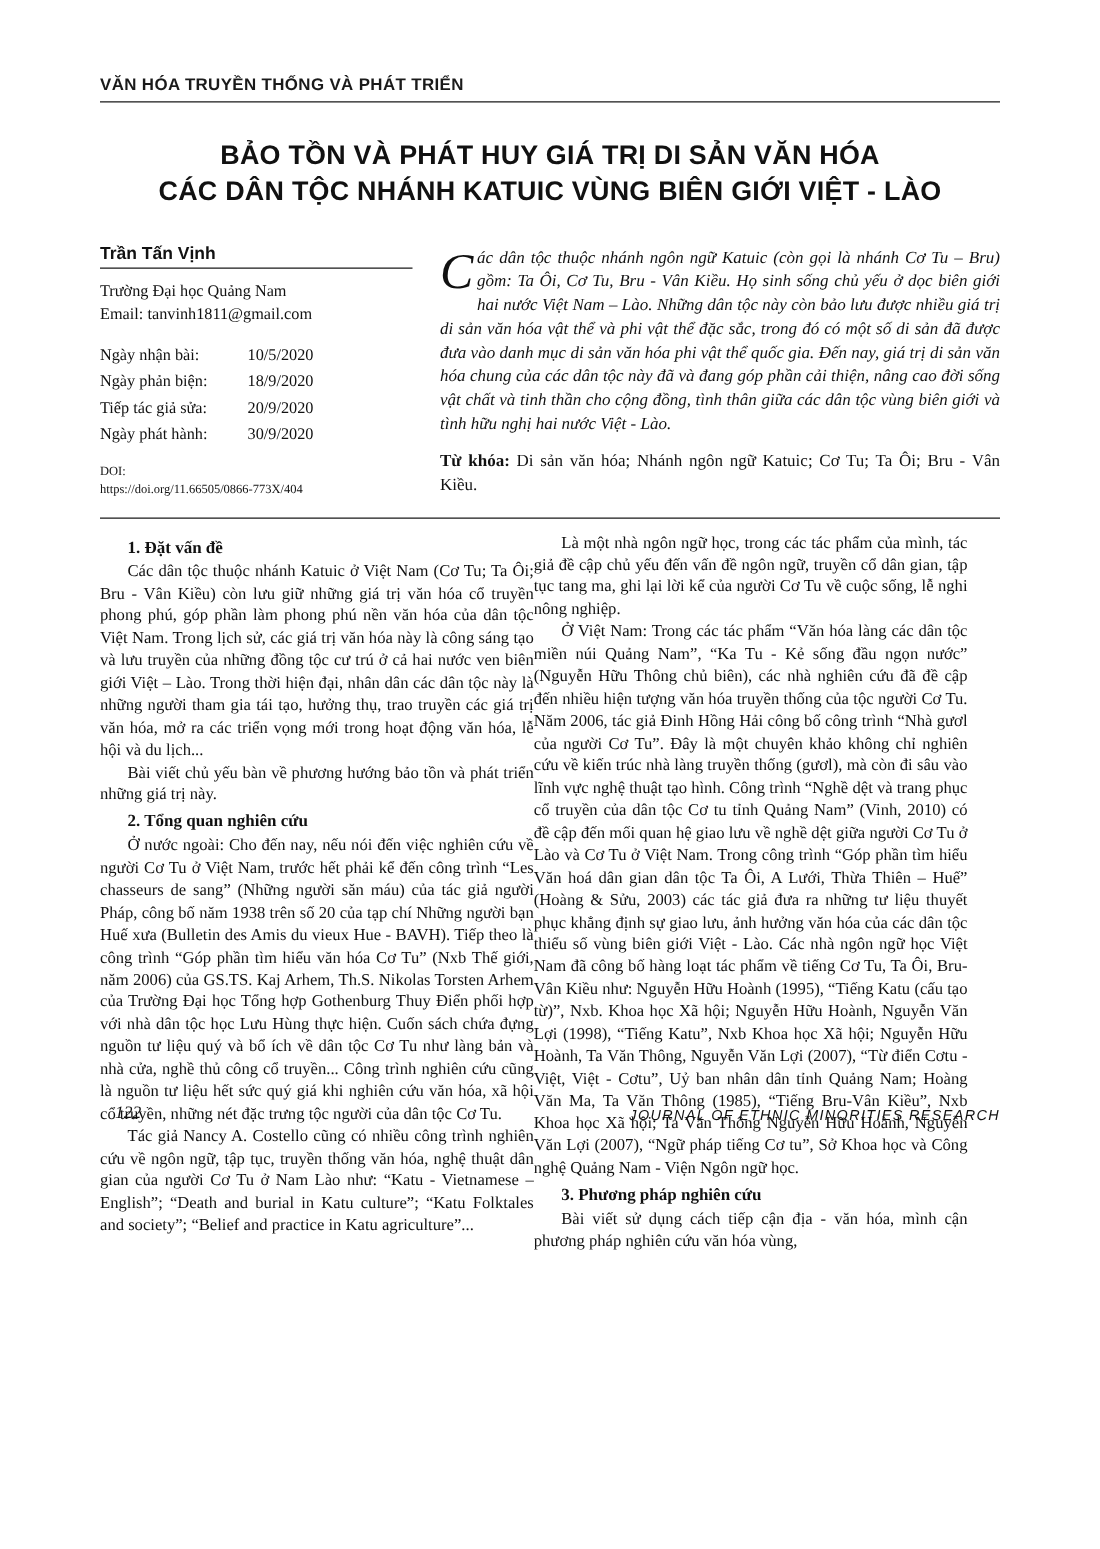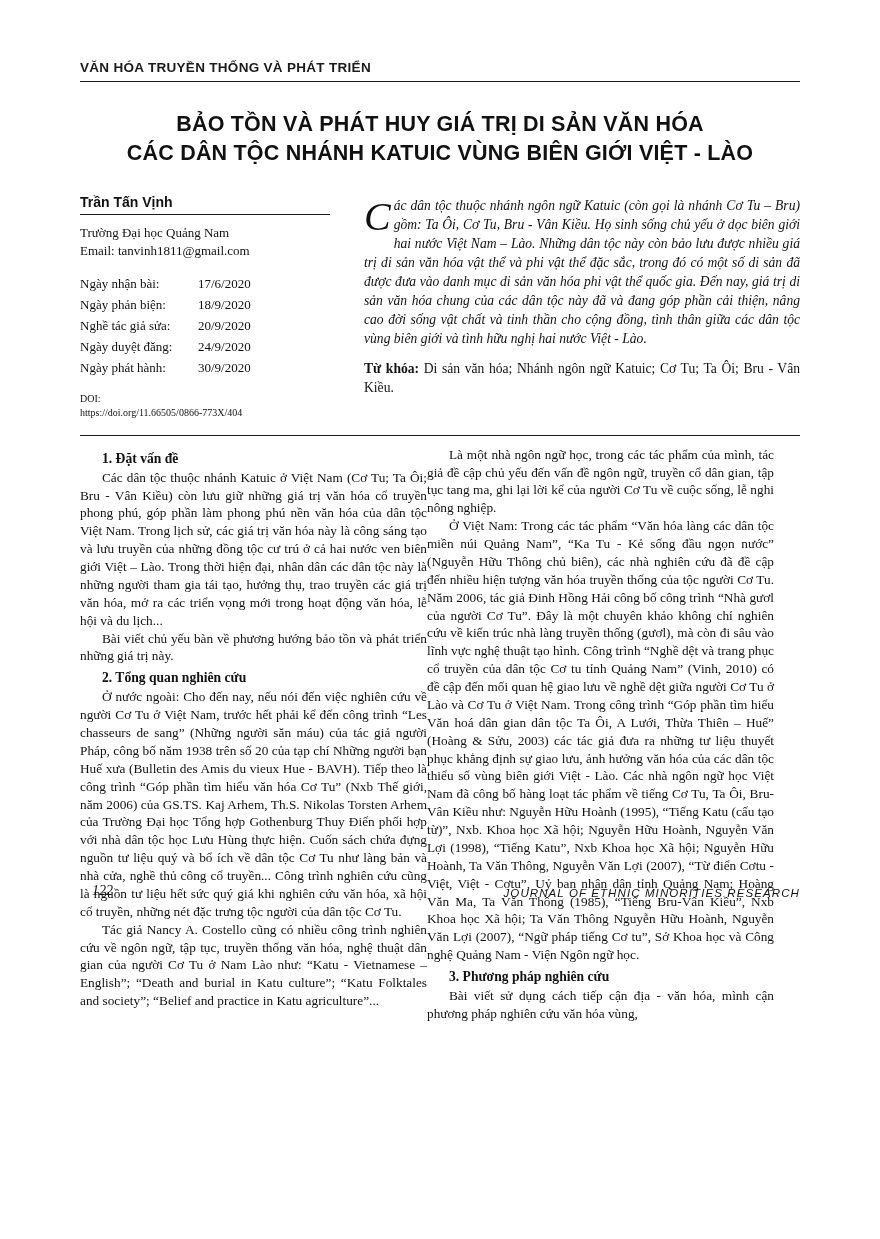--- a/index.html
+++ b/index.html
@@ -42,21 +42,21 @@
     line-height: 1.34;
     text-align: center;
     letter-spacing: 0.2px;
     margin: 20px 0 26px 0;
   }
   .title .line { display: block; }
 
   
   .meta-wrap {
     display: flex;
-    gap: 34px;
+    gap: 22px;
     align-items: flex-start;
   }
   .meta-left {
     width: 250px;
     flex: 0 0 250px;
   }
   .author-name {
     font-family: "Liberation Sans", sans-serif;
     font-weight: bold;
     font-size: 14px;
@@ -188,33 +188,29 @@
         <div>Trường Đại học Quảng Nam</div>
         <div>
           <span>Email:</span>
           <span class="email-val">tanvinh1811@gmail.com</span>
         </div>
       </div>
 
       <div class="dates">
         <div class="date-row">
           <span class="date-label">Ngày nhận bài:</span>
-          <span class="date-value">17/6/2020</span>
+          <span class="date-value">10/5/2020</span>
         </div>
         <div class="date-row">
           <span class="date-label">Ngày phản biện:</span>
           <span class="date-value">18/9/2020</span>
         </div>
         <div class="date-row">
-          <span class="date-label">Nghề tác giả sửa:</span>
+          <span class="date-label">Tiếp tác giả sửa:</span>
           <span class="date-value">20/9/2020</span>
-        </div>
-        <div class="date-row">
-          <span class="date-label">Ngày duyệt đăng:</span>
-          <span class="date-value">24/9/2020</span>
         </div>
         <div class="date-row">
           <span class="date-label">Ngày phát hành:</span>
           <span class="date-value">30/9/2020</span>
         </div>
       </div>
 
       <div class="doi">
         <div>DOI:</div>
         <div>https://doi.org/11.66505/0866-773X/404</div>

